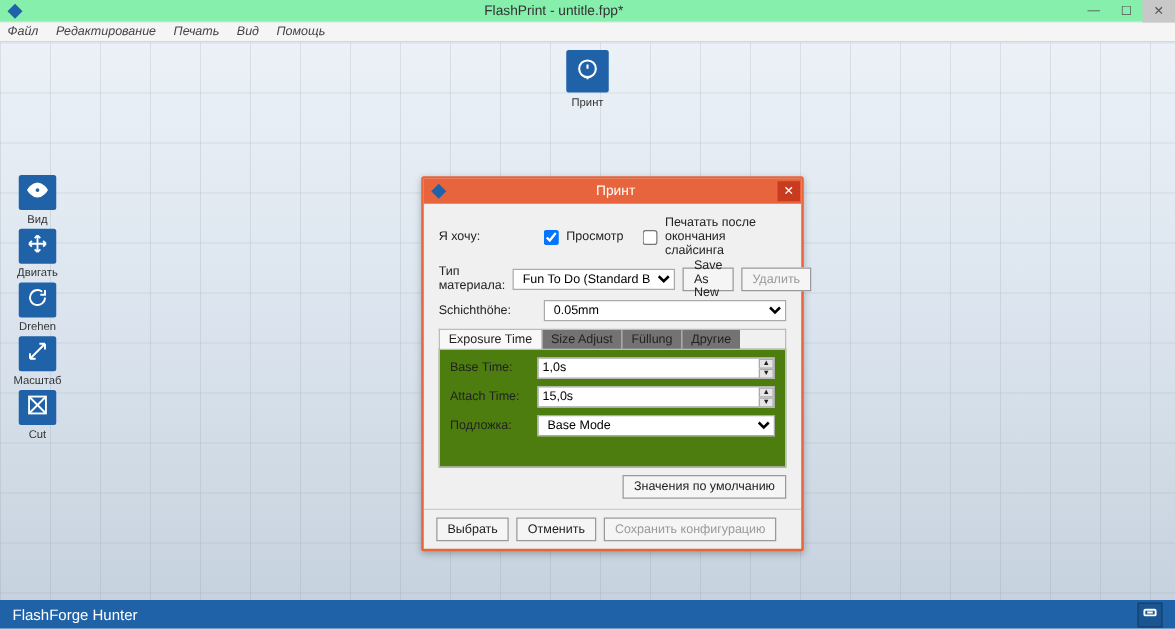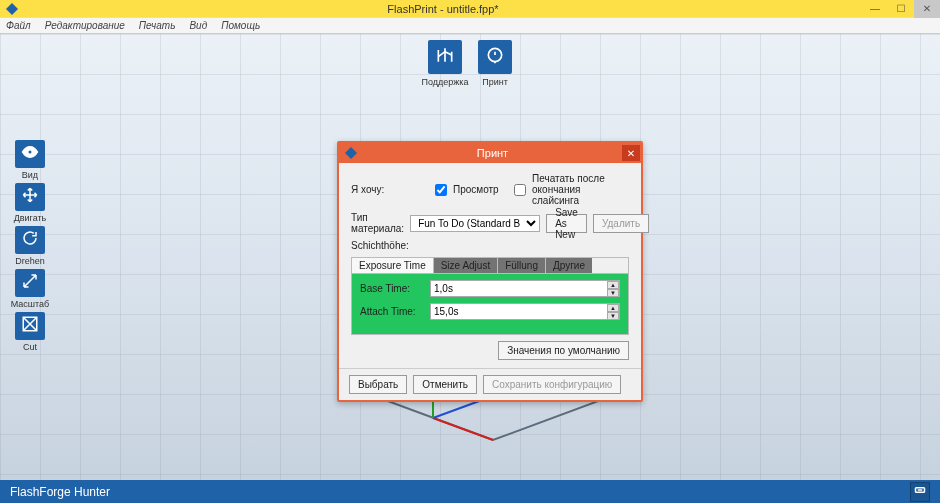--- a/index.html
+++ b/index.html
@@ -1,20 +1,20 @@
 <!DOCTYPE html>
 <html><head>
 <meta charset="utf-8">
 <style>
   * { box-sizing: border-box; margin: 0; padding: 0; font-family: Tahoma, Arial, sans-serif; }
   body { width: 940px; height: 503px; overflow: hidden; background: #eee; }
 
   
   .titlebar {
-    height: 18px; background: #fde047; border-bottom: 1px solid #ddd;
+    height: 18px; background: #86efac; border-bottom: 1px solid #ddd;
     display: flex; align-items: center; font-size: 11px; color: #333;
   }
   .titlebar .icon { width: 16px; height: 16px; margin: 0 4px; }
   .titlebar .icon svg { width: 16px; height: 16px; }
   .titlebar .title { flex: 1; text-align: center; }
   .titlebar .winbtns { display: flex; }
   .titlebar .winbtn { width: 26px; height: 18px; display:flex; align-items:center; justify-content:center; font-size:10px; color:#555; }
   .titlebar .winbtn.close { background:#c8c8c8; }
 
   .menubar {
@@ -95,21 +95,21 @@
     border:1px solid #999; background:#f5f5f5; font-size:10px; height:19px; padding:0 8px;
     display:inline-flex; align-items:center; cursor:default;
   }
   .btn.disabled { color:#999; }
   .tabs { display:flex; border:1px solid #bbb; border-bottom:none; margin-top:2px; }
   .tab {
     font-size:10px; padding:2px 7px; border-right:1px solid #bbb; background:#737373;
   }
   .tab:last-child { border-right:none; }
   .tab.active { background:#f8f8f8; }
-  .tabpanel { border:1px solid #bbb; padding:6px 8px 8px; background:#22c55e; }
+  .tabpanel { border:1px solid #bbb; padding:6px 8px 24px; background:#4d7c0f; }
   .spin { position:relative; }
   .spin .spbtns {
     position:absolute; right:1px; top:1px; width:12px; height:15px;
     display:flex; flex-direction:column;
   }
   .spin .spbtns div { flex:1; background:#e5e5e5; border:1px solid #aaa; font-size:6px; display:flex; align-items:center; justify-content:center; }
   .right-row { display:flex; justify-content:flex-end; margin-top:6px; }
   .footer-row { display:flex; justify-content:flex-start; gap:6px; border-top:1px solid #ccc; padding:6px 10px; }
 
   
@@ -148,31 +148,20 @@
   <span>Помощь</span>
 </div>
 
 <div class="viewport">
 
   <div class="top-toolbar">
     <div class="top-btn">
       <div class="sq">
           <span>
         <svg viewBox="0 0 24 24">
-              <path d="M4 20V6m8 14V4m8 16V8"></path>
-              <path d="M4 14l8-6 8 4"></path>
-            </svg>
-      </span>
-        </div>
-      <span class="lbl">Поддержка</span>
-    </div>
-    <div class="top-btn">
-      <div class="sq">
-          <span>
-        <svg viewBox="0 0 24 24">
               <circle cx="12" cy="12" r="8"></circle>
               <path d="M12 8v4"></path>
               <path d="M12 20v2"></path>
             </svg>
       </span>
         </div>
       <span class="lbl">Принт</span>
     </div>
   </div>
 
@@ -272,20 +261,25 @@
         <div class="rest">
           <select style="width:130px">
             <option>Fun To Do (Standard Blend)</option>
           </select>
           <span class="btn">Save As New</span>
           <span class="btn disabled">Удалить</span>
         </div>
       </div>
       <div class="row">
         <div class="label">Schichthöhe:</div>
+        <div class="rest">
+          <select style="flex:1">
+            <option>0.05mm</option>
+          </select>
+        </div>
       </div>
 
       <div class="tabs">
         <div class="tab active">Exposure Time</div>
         <div class="tab">Size Adjust</div>
         <div class="tab">Füllung</div>
         <div class="tab">Другие</div>
       </div>
       <div class="tabpanel">
         <div class="row">
@@ -299,20 +293,28 @@
           </div>
         </div>
         <div class="row">
           <div class="label" style="width:64px">Attach Time:</div>
           <div class="rest spin">
             <input type="text" style="flex: 1 1 0%;" value="15,0s">
             <div class="spbtns">
                 <div>▲</div>
                 <div>▼</div>
               </div>
+          </div>
+        </div>
+        <div class="row" style="margin-bottom:0">
+          <div class="label" style="width:64px">Подложка:</div>
+          <div class="rest">
+            <select style="flex:1">
+              <option>Base Mode</option>
+            </select>
           </div>
         </div>
       </div>
 
       <div class="right-row">
         <span class="btn">Значения по умолчанию</span>
       </div>
     </div>
     <div class="footer-row">
       <span class="btn">Выбрать</span>

